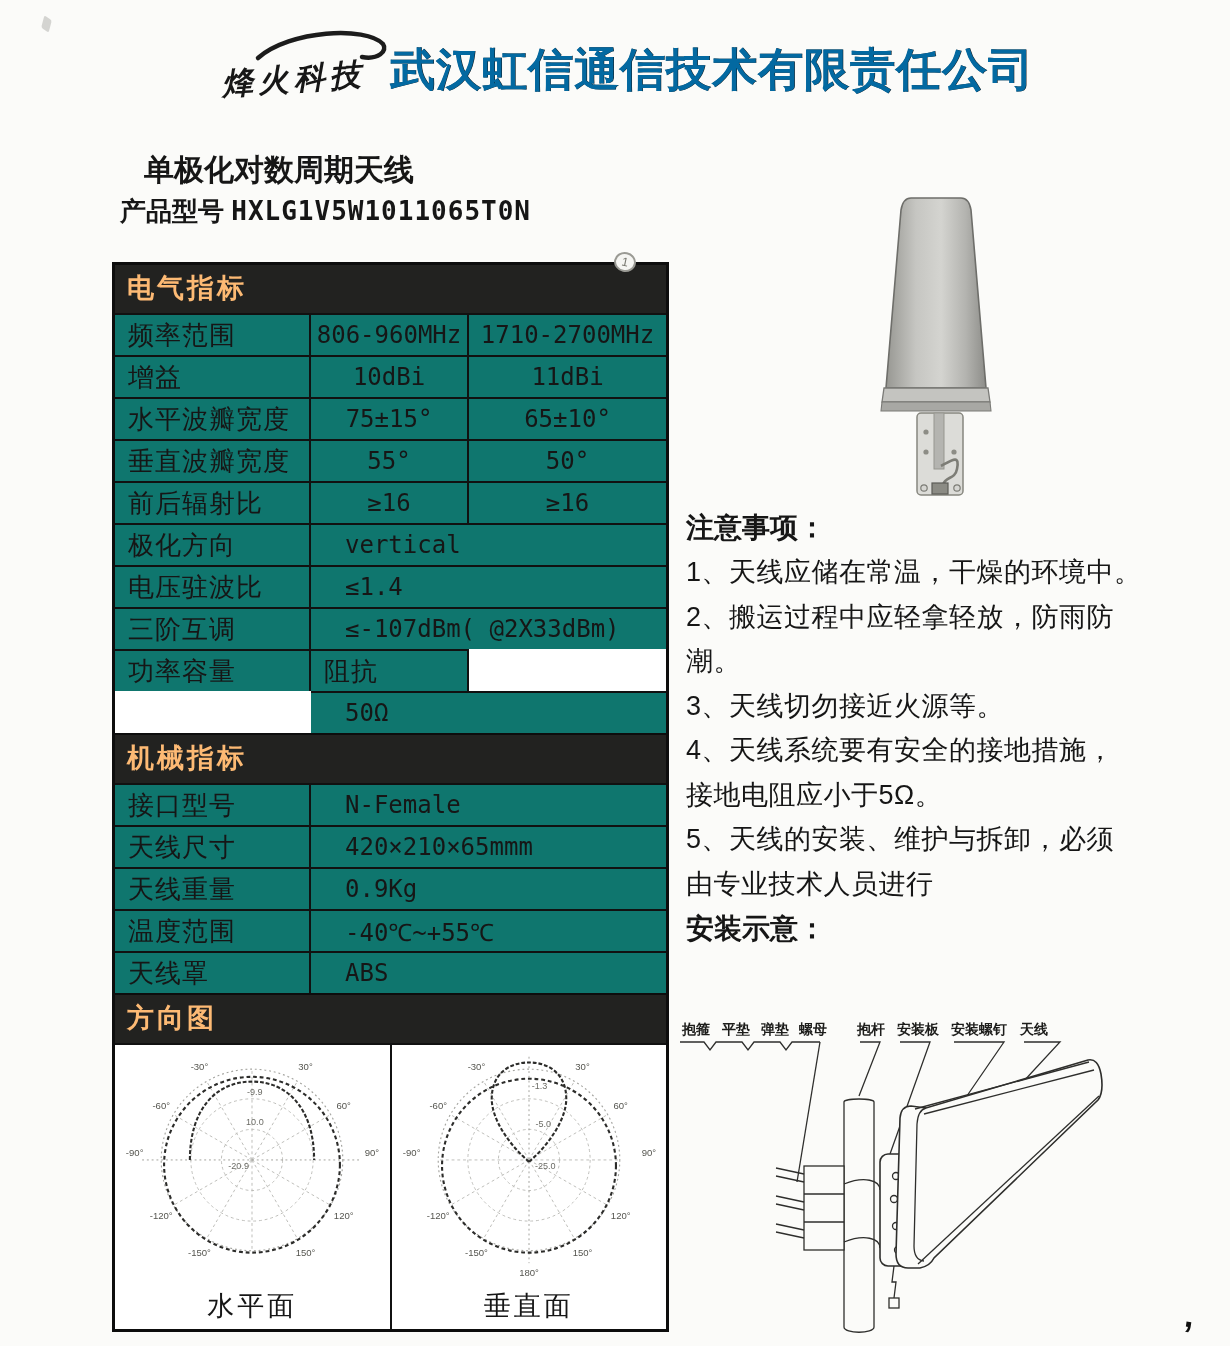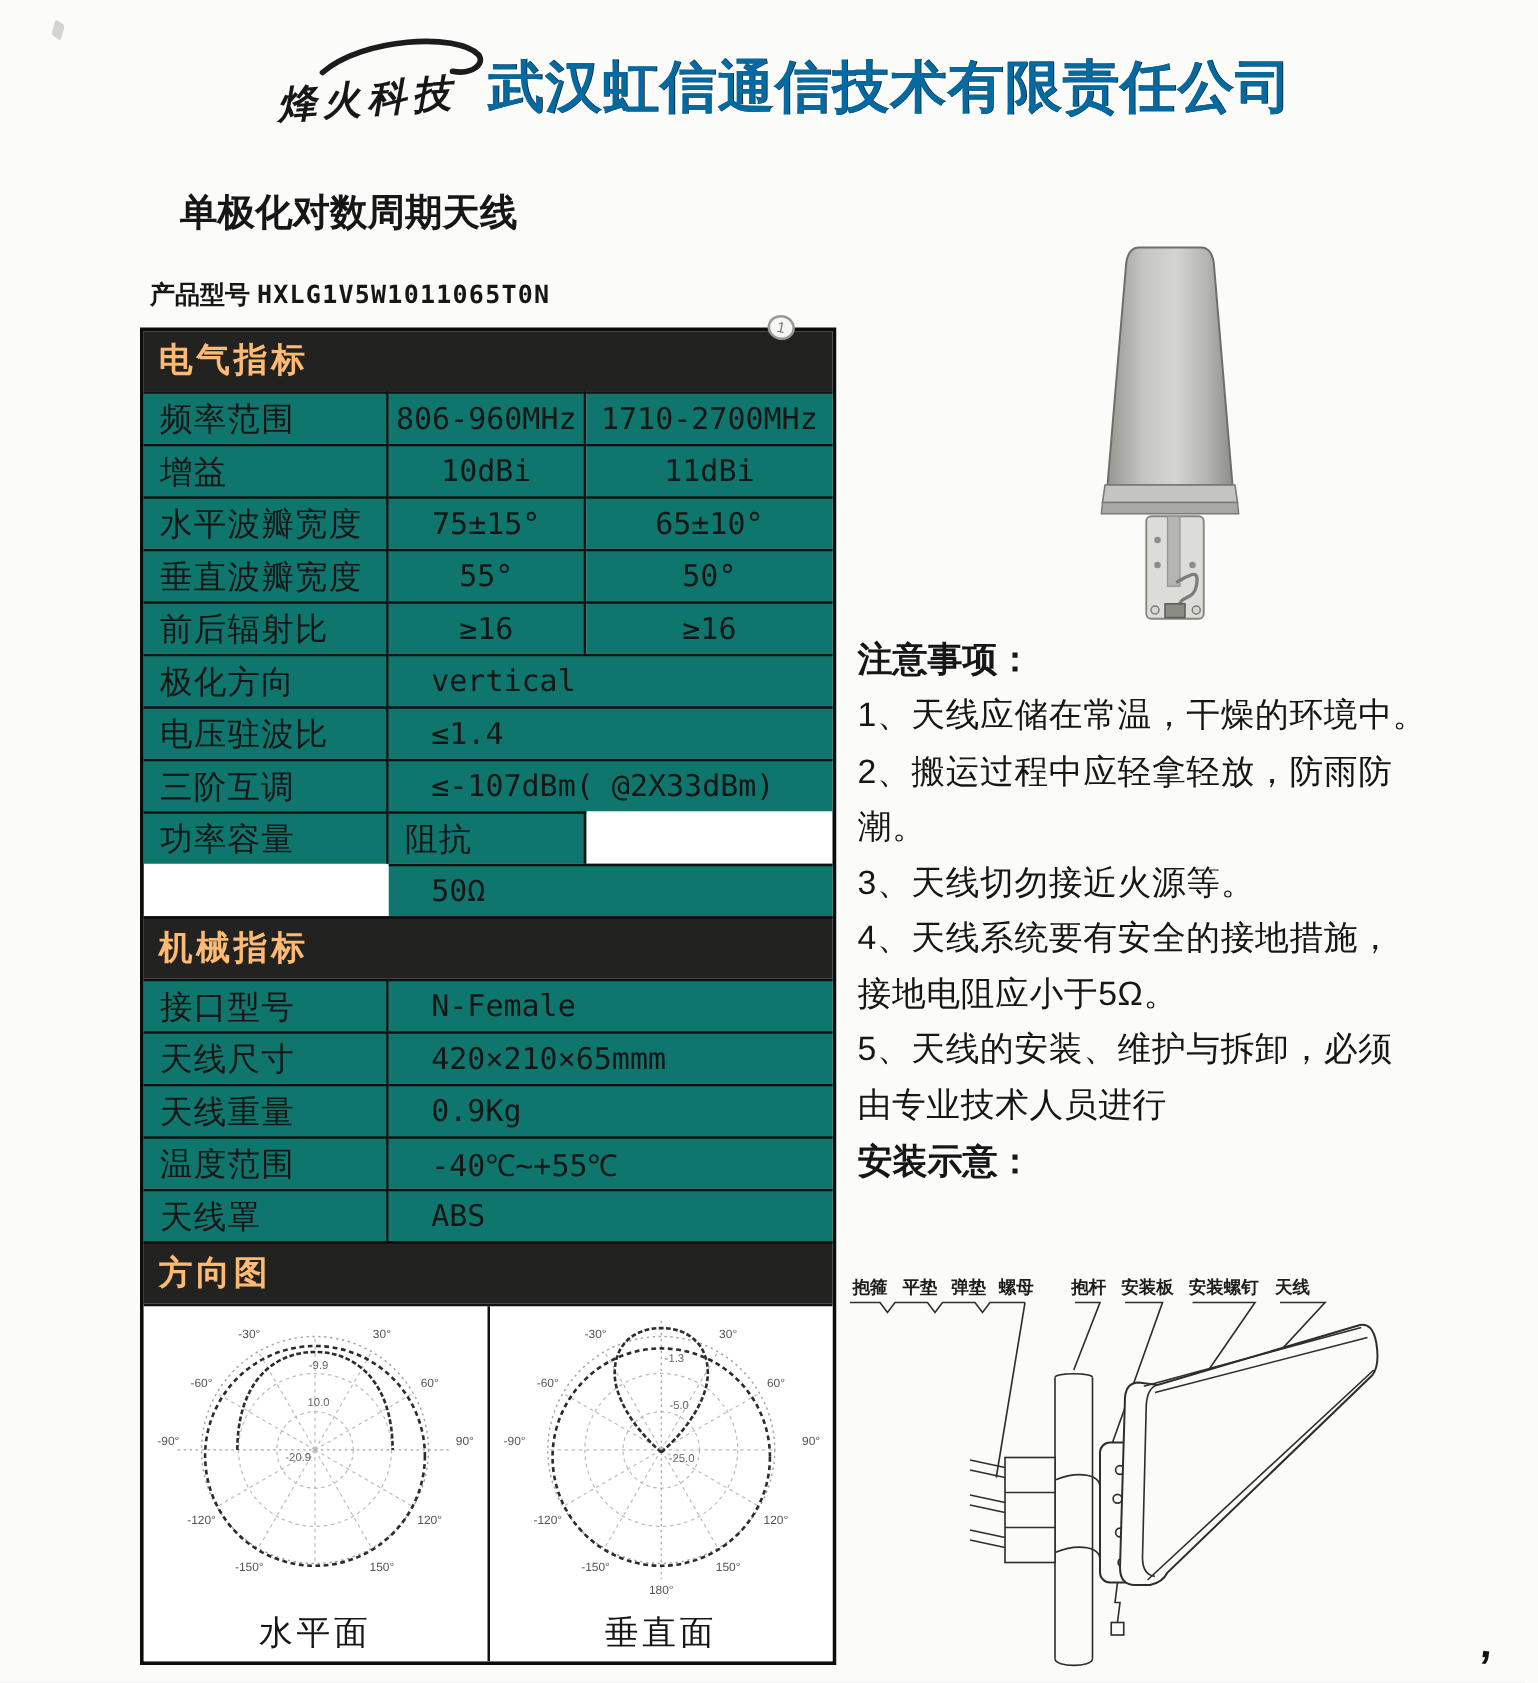--- a/index.html
+++ b/index.html
@@ -6,21 +6,21 @@
   body { background:#e8e8e8; font-family:"Liberation Sans", sans-serif; }
   .page {
     position:relative; width:1230px; height:1346px; margin:0 auto;
     background:#fbfbf9; overflow:hidden; color:#161616;
   }
   
   .logo { position:absolute; left:220px; top:24px; width:175px; height:95px; }
   .company { position:absolute; left:390px; top:40px; font-size:45px; font-weight:900;
              letter-spacing:1px; color:#0369a1; text-shadow:0.6px 0 #151515; white-space:nowrap; }
   .product-title { position:absolute; left:104px; top:150px; font-size:30px; font-weight:700;margin-left:40px; }
-  .model-line { position:absolute; left:120px; top:222px; font-size:20px; font-weight:700; }
+  .model-line { position:absolute; left:120px; top:194px; font-size:26px; font-weight:700; }
   .model-number { font-family:"DejaVu Sans Mono", monospace; font-weight:600; letter-spacing:1px; }
   
   .spec-table {
     position:absolute; left:112px; top:262px; width:557px;
     border:3px solid #0d0d0d; background:#fff;
     display:grid; grid-template-columns:196px 158px 1fr;
   }
   .sec-bar { grid-column:1 / -1; background:#222220; color:#fdba74;
              font-size:27px; font-weight:800; letter-spacing:3px;
              padding:5px 12px 7px 12px; position:relative; }

